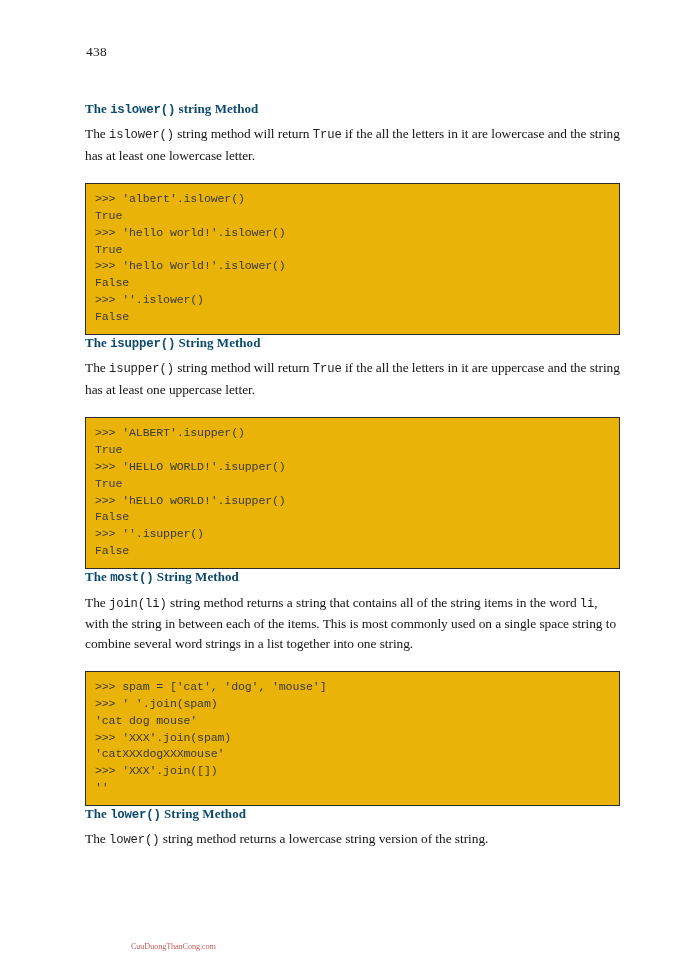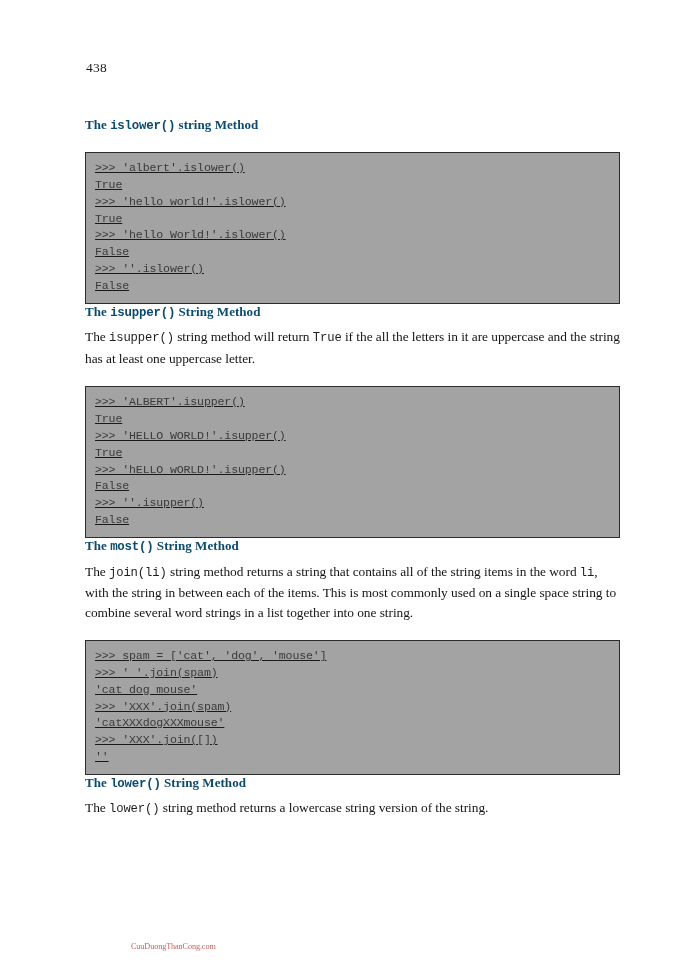--- a/index.html
+++ b/index.html
@@ -30,21 +30,21 @@
     top: 45px;
     width: 535px;
   }
 
   .page-number {
     font-family: "Liberation Serif", "DejaVu Serif", serif;
     font-size: 13.5px;
     color: #1b1b1b;
     letter-spacing: 0.2px;
     line-height: 1;
-    margin: 16px 0 42px 1px;
+    margin: 0 0 42px 1px;
   }
 
   h2.section-heading {
     font-family: "Liberation Serif", "DejaVu Serif", serif;
     font-size: 13px;
     font-weight: bold;
     color: #0c4a6e;
     margin: 0 0 6px 0;
     line-height: 1.25;
     letter-spacing: 0.05px;
@@ -67,26 +67,25 @@
   }
   p.body-text .mono {
     font-family: "Liberation Mono", "DejaVu Sans Mono", monospace;
     font-size: 12.2px;
     letter-spacing: -0.1px;
     color: #1d1d1d;
   }
 
   .code-block {
     border: 1.1px solid #2c2c2c;
-    background: #a3a3a3;
+    background: #eab308;
     box-sizing: border-box;
     padding: 7px 17px 8px 9px;
     position: relative;
     z-index: 2;
-    text-decoration: underline;
   }
   .code-block pre {
     margin: 0;
     font-family: "Liberation Mono", "DejaVu Sans Mono", monospace;
     font-size: 11.6px;
     line-height: 16.85px;
     color: #3a3a3a;
     white-space: pre;
     letter-spacing: -0.15px;
   }
@@ -123,20 +122,23 @@
 
 <div class="page">
 
   <div class="content">
 
     <div class="page-number">438</div>
 
     <h2 class="section-heading">
       <span>The </span><span class="mono">islower()</span><span> string Method</span>
     </h2>
+    <p class="body-text">
+      <span>The </span><span class="mono">islower()</span><span> string method will return </span><span class="mono">True</span><span> if the all the letters in it are lowercase and the string has at least one lowercase letter.</span>
+    </p>
     <div class="code-block gap-code">
       <pre>&gt;&gt;&gt; 'albert'.islower()
 True
 &gt;&gt;&gt; 'hello world!'.islower()
 True
 &gt;&gt;&gt; 'hello World!'.islower()
 False
 &gt;&gt;&gt; ''.islower()
 False</pre>
     </div>

